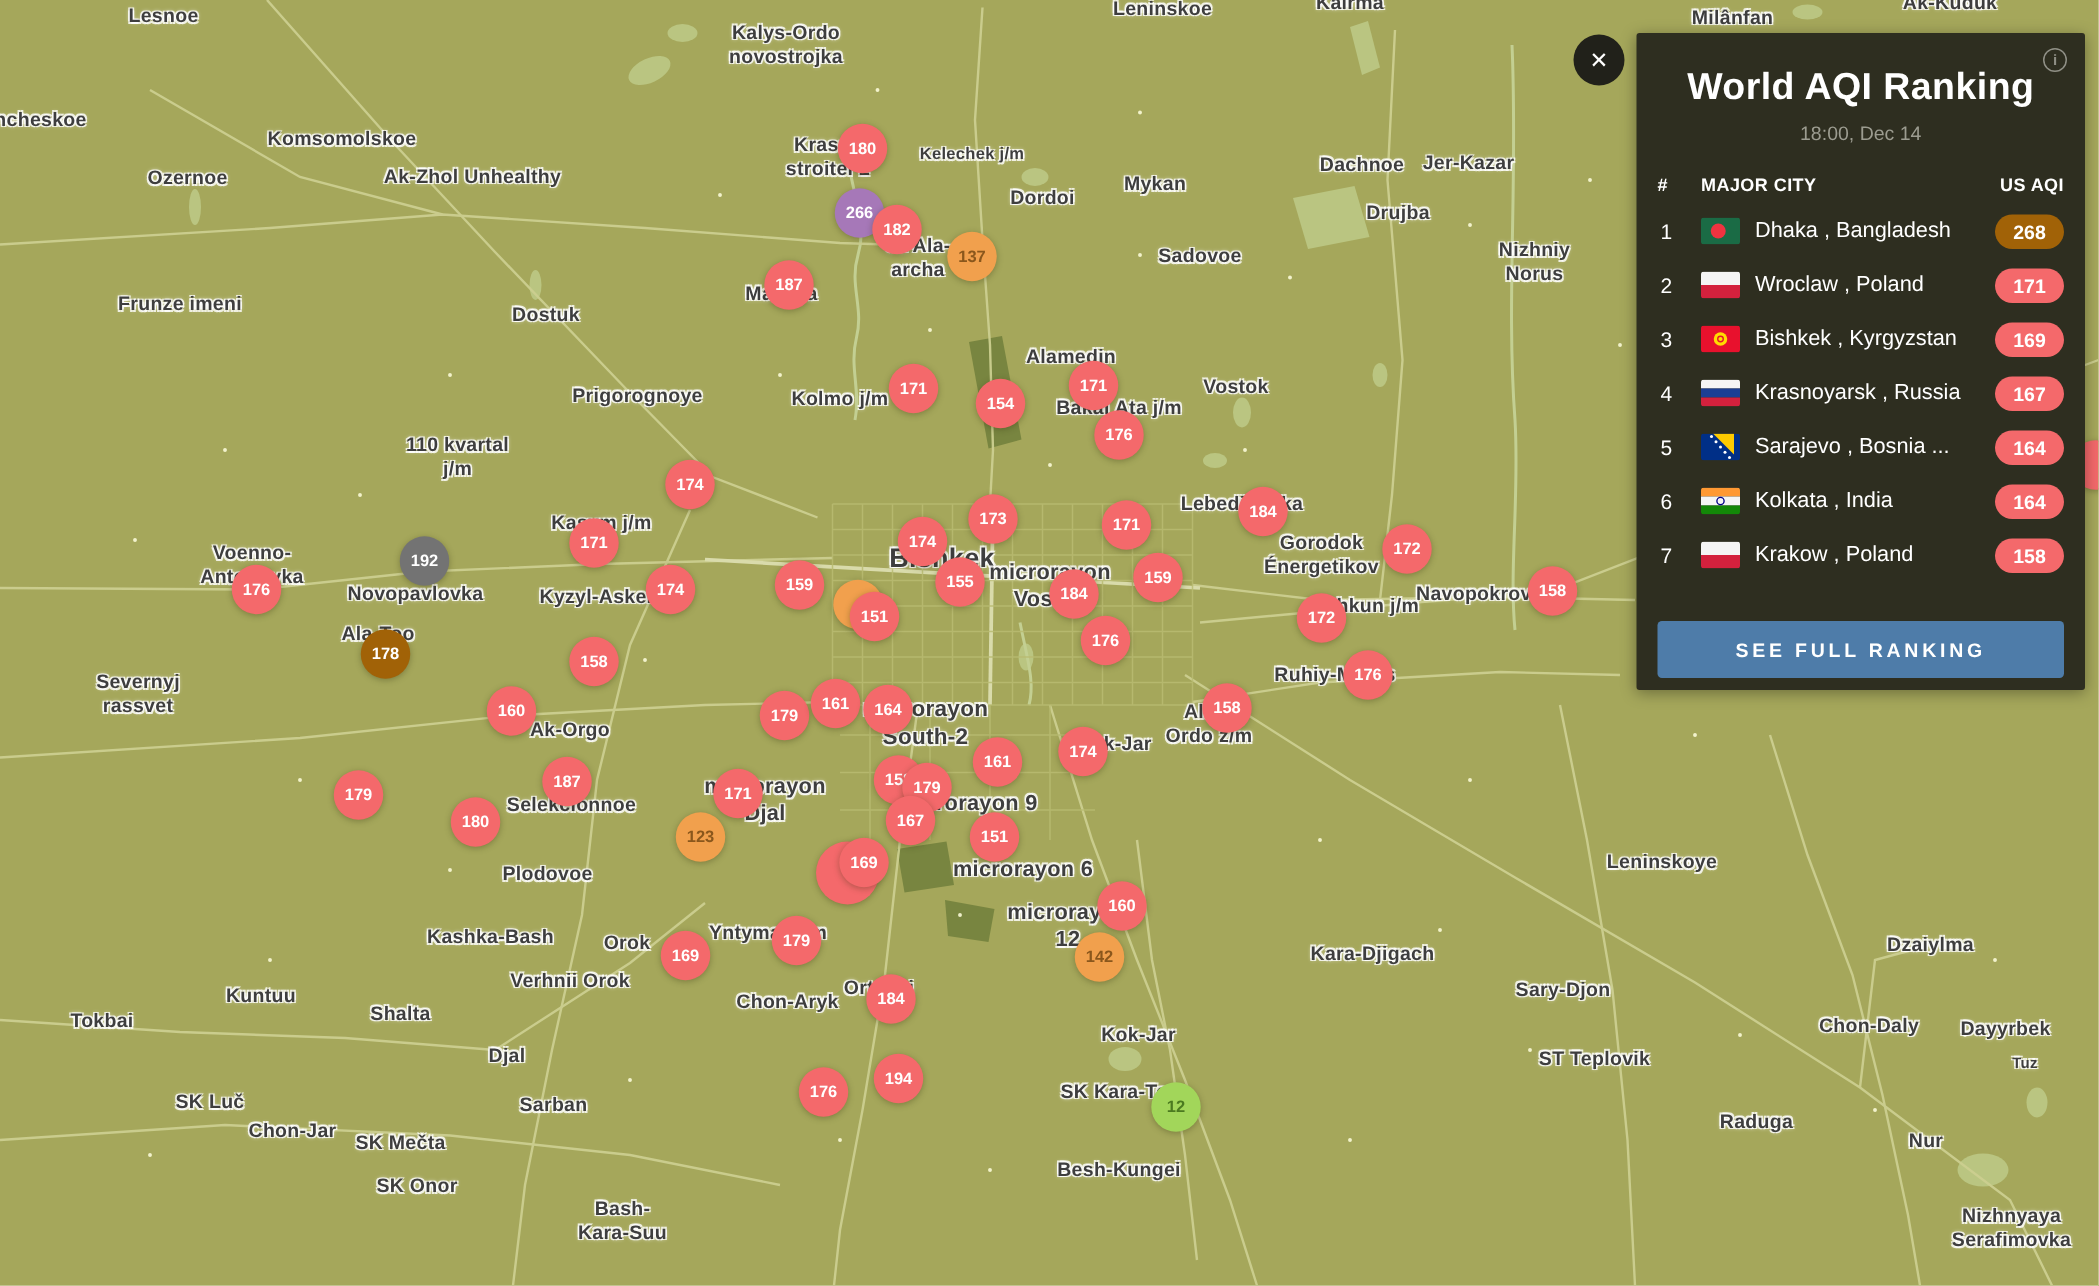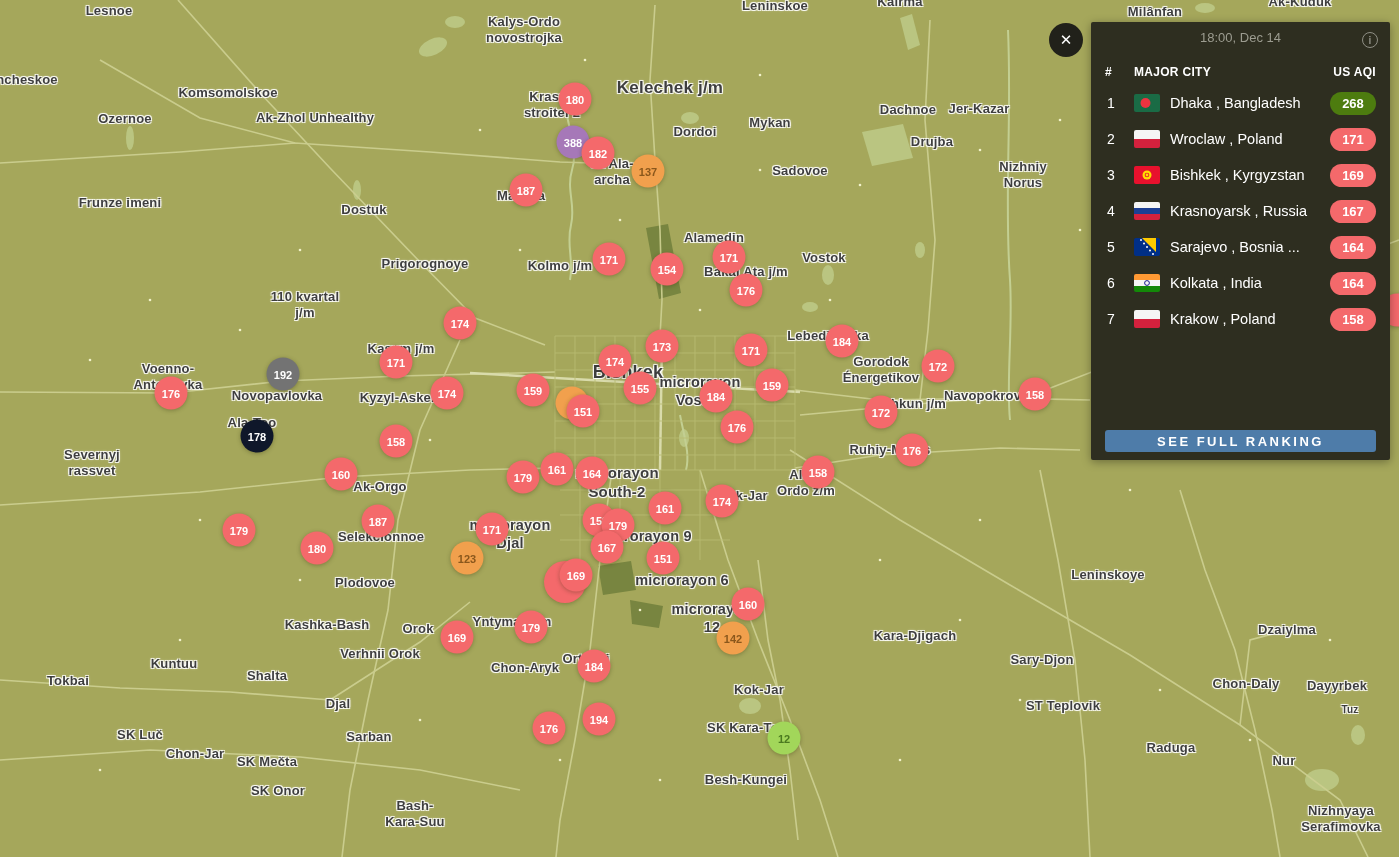--- a/index.html
+++ b/index.html
@@ -41,21 +41,21 @@
   #cols { display:flex; align-items:center; padding:0 14px; margin-top:20px; font-size:12px; font-weight:700; letter-spacing:.3px; }
   #cols .c-rank { width:29px; }
   #cols .c-aqi { margin-left:auto; }
   #rows { margin-top:6px; }
   .rrow { height:36px; display:flex; align-items:center; padding:0 14px; font-size:14px; cursor:pointer; }
   .rrow .rank { width:29px; padding-left:2px; }
   .flag { width:26px; height:18px; margin-right:10px; border-radius:2px; overflow:hidden; flex:0 0 auto; line-height:0; }
   .rrow .city { flex:1; font-size:14.5px; white-space:nowrap; overflow:hidden; }
   .badge { margin-left:auto; width:46px; height:23px; border-radius:12px; display:flex; align-items:center; justify-content:center; font-size:13px; font-weight:700; color:#fff; }
   #see-btn {
-    position:absolute; left:14px; right:14px; bottom:8px; height:22px;
+    position:absolute; left:14px; right:14px; bottom:8px; height:38px;
     border:none; border-radius:3px; color:#fff; font-family:inherit;
     font-size:13px; font-weight:700; letter-spacing:2.5px; cursor:pointer;
   }
   #close-btn {
     position:absolute; left:1049px; top:23px; width:34px; height:34px; z-index:11;
     background:#21211a; border-radius:50%; color:#fff; border:none;
     display:flex; align-items:center; justify-content:center; font-size:15px; cursor:pointer;
   }
   #info-btn {
     position:absolute; right:12px; top:10px; width:16px; height:16px;
@@ -183,21 +183,21 @@
       <div class="map-label" style="left: 775px; top: 6px; font-size: 13px;">Leninskoe</div>
       <div class="map-label" style="left: 900px; top: 2px; font-size: 13px;">Kairma</div>
       <div class="map-label" style="left: 1155px; top: 12px; font-size: 13px;">Milânfan</div>
       <div class="map-label" style="left: 1300px; top: 2px; font-size: 13px;">Ak-Kuduk</div>
       <div class="map-label" style="left: 27px; top: 80px; font-size: 13px;">ncheskoe</div>
       <div class="map-label" style="left: 228px; top: 93px; font-size: 13px;">Komsomolskoe</div>
       <div class="map-label" style="left: 125px; top: 119px; font-size: 13px;">Ozernoe</div>
       <div class="map-label" style="left: 315px; top: 118px; font-size: 13px;">Ak-Zhol Unhealthy</div>
       <div class="map-label" style="left: 524px; top: 30px; font-size: 13px;">Kalys-Ordo
 novostrojka</div>
-      <div class="map-label" style="left: 648px; top: 88px; font-size: 17px; padding-left: 44px;">Kelechek j/m</div>
+      <div class="map-label" style="left: 648px; top: 104px; font-size: 11px;">Kelechek j/m</div>
       <div class="map-label" style="left: 552px; top: 105px; font-size: 13px;">Krasny
 stroitel 2</div>
       <div class="map-label" style="left: 695px; top: 132px; font-size: 13px;">Dordoi</div>
       <div class="map-label" style="left: 770px; top: 123px; font-size: 13px;">Mykan</div>
       <div class="map-label" style="left: 908px; top: 110px; font-size: 13px;">Dachnoe</div>
       <div class="map-label" style="left: 979px; top: 109px; font-size: 13px;">Jer-Kazar</div>
       <div class="map-label" style="left: 932px; top: 142px; font-size: 13px;">Drujba</div>
       <div class="map-label" style="left: 800px; top: 171px; font-size: 13px;">Sadovoe</div>
       <div class="map-label" style="left: 1023px; top: 175px; font-size: 13px;">Nizhniy
 Norus</div>
@@ -273,34 +273,34 @@
       <div class="map-label" style="left: 1350px; top: 710px; font-size: 10px;">Tuz</div>
       <div class="map-label" style="left: 1063px; top: 706px; font-size: 13px;">ST Teplovik</div>
       <div class="map-label" style="left: 1171px; top: 748px; font-size: 13px;">Raduga</div>
       <div class="map-label" style="left: 1284px; top: 761px; font-size: 13px;">Nur</div>
       <div class="map-label" style="left: 1341px; top: 819px; font-size: 13px;">Nizhnyaya
 Serafimovka</div>
     </div>
 
   <div id="markers">
       <div class="marker" style="width: 33px; height: 33px; left: 575px; top: 99px; background: rgb(244, 105, 107); color: rgb(255, 255, 255);">180</div>
-      <div class="marker" style="width: 33px; height: 33px; left: 573px; top: 142px; background: rgb(166, 120, 184); color: rgb(255, 255, 255);">388</div>
+      <div class="marker" style="width: 33px; height: 33px; left: 573px; top: 142px; background: rgb(166, 120, 184); color: rgb(255, 255, 255);">266</div>
       <div class="marker" style="width: 33px; height: 33px; left: 598px; top: 153px; background: rgb(244, 105, 107); color: rgb(255, 255, 255);">182</div>
       <div class="marker" style="width: 33px; height: 33px; left: 648px; top: 171px; background: rgb(241, 160, 77); color: rgb(138, 87, 28);">137</div>
       <div class="marker" style="width: 33px; height: 33px; left: 526px; top: 190px; background: rgb(244, 105, 107); color: rgb(255, 255, 255);">187</div>
       <div class="marker" style="width: 33px; height: 33px; left: 609px; top: 259px; background: rgb(244, 105, 107); color: rgb(255, 255, 255);">171</div>
       <div class="marker" style="width: 33px; height: 33px; left: 667px; top: 269px; background: rgb(244, 105, 107); color: rgb(255, 255, 255);">154</div>
       <div class="marker" style="width: 33px; height: 33px; left: 729px; top: 257px; background: rgb(244, 105, 107); color: rgb(255, 255, 255);">171</div>
       <div class="marker" style="width: 33px; height: 33px; left: 746px; top: 290px; background: rgb(244, 105, 107); color: rgb(255, 255, 255);">176</div>
       <div class="marker" style="width: 33px; height: 33px; left: 460px; top: 323px; background: rgb(244, 105, 107); color: rgb(255, 255, 255);">174</div>
       <div class="marker" style="width: 33px; height: 33px; left: 396px; top: 362px; background: rgb(244, 105, 107); color: rgb(255, 255, 255);">171</div>
       <div class="marker" style="width: 33px; height: 33px; left: 447px; top: 393px; background: rgb(244, 105, 107); color: rgb(255, 255, 255);">174</div>
       <div class="marker" style="width: 33px; height: 33px; left: 283px; top: 374px; background: #737373; color: rgb(255, 255, 255);">192</div>
       <div class="marker" style="width: 33px; height: 33px; left: 171px; top: 393px; background: rgb(244, 105, 107); color: rgb(255, 255, 255);">176</div>
-      <div class="marker" style="width: 33px; height: 33px; left: 257px; top: 436px; background: #0f172a; color: rgb(255, 255, 255);">178</div>
+      <div class="marker" style="width: 33px; height: 33px; left: 257px; top: 436px; background: #a16207; color: rgb(255, 255, 255);">178</div>
       <div class="marker" style="width: 33px; height: 33px; left: 396px; top: 441px; background: rgb(244, 105, 107); color: rgb(255, 255, 255);">158</div>
       <div class="marker" style="width: 33px; height: 33px; left: 341px; top: 474px; background: rgb(244, 105, 107); color: rgb(255, 255, 255);">160</div>
       <div class="marker" style="width: 33px; height: 33px; left: 378px; top: 521px; background: rgb(244, 105, 107); color: rgb(255, 255, 255);">187</div>
       <div class="marker" style="width: 33px; height: 33px; left: 239px; top: 530px; background: rgb(244, 105, 107); color: rgb(255, 255, 255);">179</div>
       <div class="marker" style="width: 33px; height: 33px; left: 317px; top: 548px; background: rgb(244, 105, 107); color: rgb(255, 255, 255);">180</div>
       <div class="marker" style="width: 33px; height: 33px; left: 523px; top: 477px; background: rgb(244, 105, 107); color: rgb(255, 255, 255);">179</div>
       <div class="marker" style="width: 33px; height: 33px; left: 492px; top: 529px; background: rgb(244, 105, 107); color: rgb(255, 255, 255);">171</div>
       <div class="marker" style="width: 33px; height: 33px; left: 467px; top: 558px; background: rgb(241, 160, 77); color: rgb(138, 87, 28);">123</div>
       <div class="marker" style="width: 33px; height: 33px; left: 662px; top: 346px; background: rgb(244, 105, 107); color: rgb(255, 255, 255);">173</div>
       <div class="marker" style="width: 33px; height: 33px; left: 615px; top: 361px; background: rgb(244, 105, 107); color: rgb(255, 255, 255);">174</div>
@@ -341,35 +341,36 @@
 
 
   <button id="close-btn">
     <span>✕</span>
   </button>
 
   <div id="panel" style="background: rgb(46, 46, 32);">
     <button id="info-btn">
       <span>i</span>
     </button>
+    <div id="panel-title">World AQI Ranking</div>
     <div id="panel-sub">18:00, Dec 14</div>
     <div id="cols">
       <span class="c-rank">#</span>
       <span class="c-city">MAJOR CITY</span>
       <span class="c-aqi">US AQI</span>
     </div>
     <div id="rows">
         <div class="rrow">
           <span class="rank">1</span>
           <span class="flag"><svg width="26" height="18" viewBox="0 0 26 18">
               <rect width="26" height="18" fill="#1a6b45"></rect>
               <circle cx="11.5" cy="9" r="5" fill="#ef3340"></circle>
             </svg></span>
           <span class="city">Dhaka , Bangladesh</span>
-          <span class="badge" style="background: #4d7c0f;">268</span>
+          <span class="badge" style="background: #a16207;">268</span>
         </div>
         <div class="rrow">
           <span class="rank">2</span>
           <span class="flag"><svg width="26" height="18" viewBox="0 0 26 18">
               <rect width="26" height="9" fill="#f5f5f5"></rect>
               <rect y="9" width="26" height="9" fill="#d4213d"></rect>
             </svg></span>
           <span class="city">Wroclaw , Poland</span>
           <span class="badge" style="background: rgb(244, 105, 107);">171</span>
         </div>

